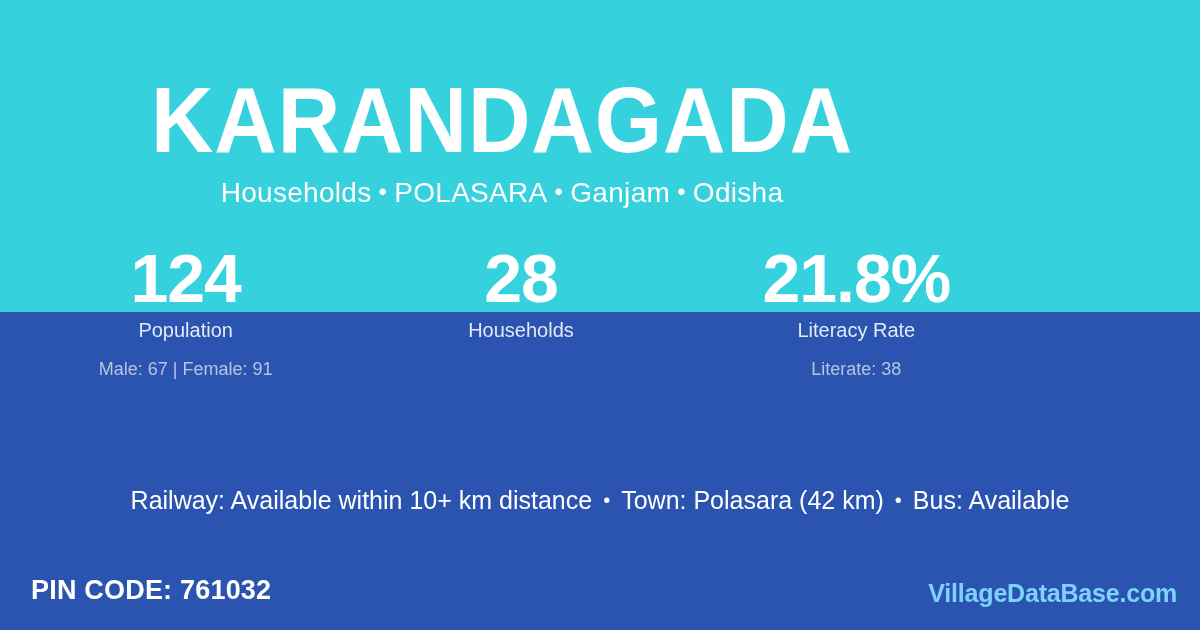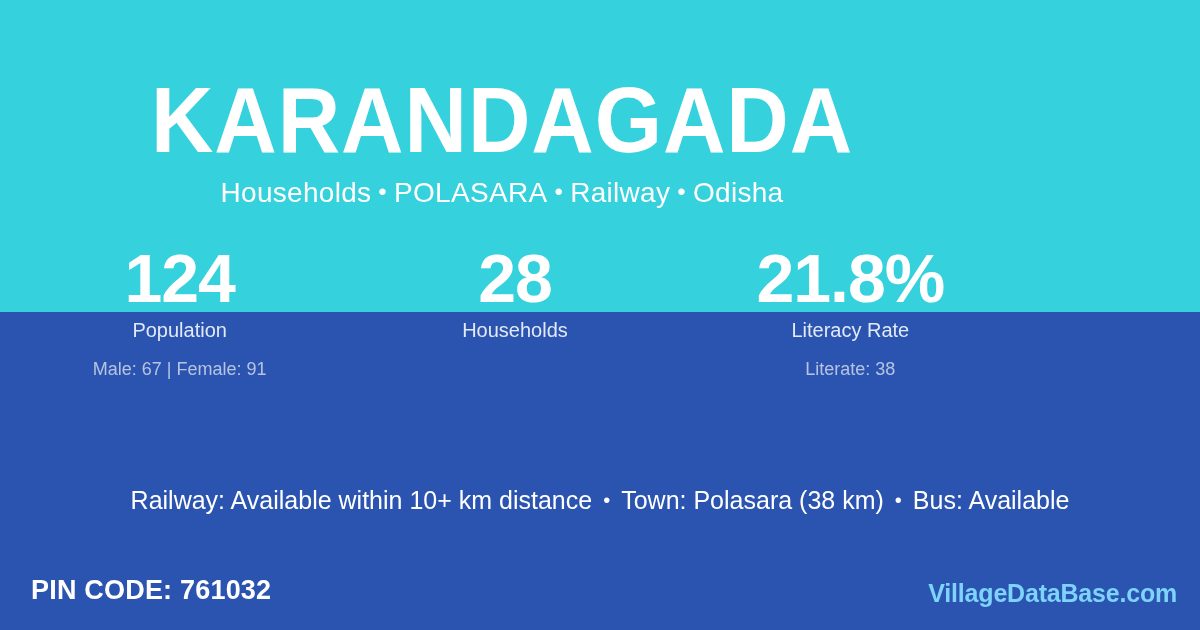--- a/index.html
+++ b/index.html
@@ -79,21 +79,21 @@
   .village-subtitle .sep {
     padding: 0 7px;
     font-size: 24px;
     position: relative;
     top: -2px;
   }
 
   
   .stats-row {
     position: absolute;
-    left: 12px;
+    left: 18px;
     top: 243px;
     width: 1006px;
     display: flex;
     z-index: 6;
     align-items: center;
   }
   .stat {
     flex: 1 1 33.3333%;
     text-align: center;
   }
@@ -178,21 +178,21 @@
 <body>
 
 <div class="card">
 
   <div class="band-teal"></div>
   <div class="band-blue"></div>
 
   <div class="header">
     <h1 class="village-title">KARANDAGADA</h1>
     <div class="village-subtitle">
-      <span>Households</span><span class="sep">•</span><span>POLASARA</span><span class="sep">•</span><span>Railway</span><span class="sep">•</span><span>Odisha</span>
+      <span>Households</span><span class="sep">•</span><span>POLASARA</span><span class="sep">•</span><span>Ganjam</span><span class="sep">•</span><span>Odisha</span>
     </div>
   </div>
 
   <div class="stats-row">
 
     <div class="stat">
       <div class="stat-value">124</div>
       <div class="stat-label">Population</div>
       <div class="stat-sub">Male: 67 | Female: 91</div>
     </div>
@@ -205,21 +205,21 @@
 
     <div class="stat">
       <div class="stat-value">21.8%</div>
       <div class="stat-label">Literacy Rate</div>
       <div class="stat-sub">Literate: 38</div>
     </div>
 
   </div>
 
   <div class="info-line">
-    <span>Railway: Available within 10+ km distance</span><span class="sep">•</span><span>Town: Polasara (38 km)</span><span class="sep">•</span><span>Bus: Available</span>
+    <span>Railway: Available within 10+ km distance</span><span class="sep">•</span><span>Town: Polasara (42 km)</span><span class="sep">•</span><span>Bus: Available</span>
   </div>
 
   <div class="footer">
     <div class="pin-code">PIN CODE: 761032</div>
     <div class="brand">VillageDataBase.com</div>
   </div>
 
 </div>
 
 </body></html>

